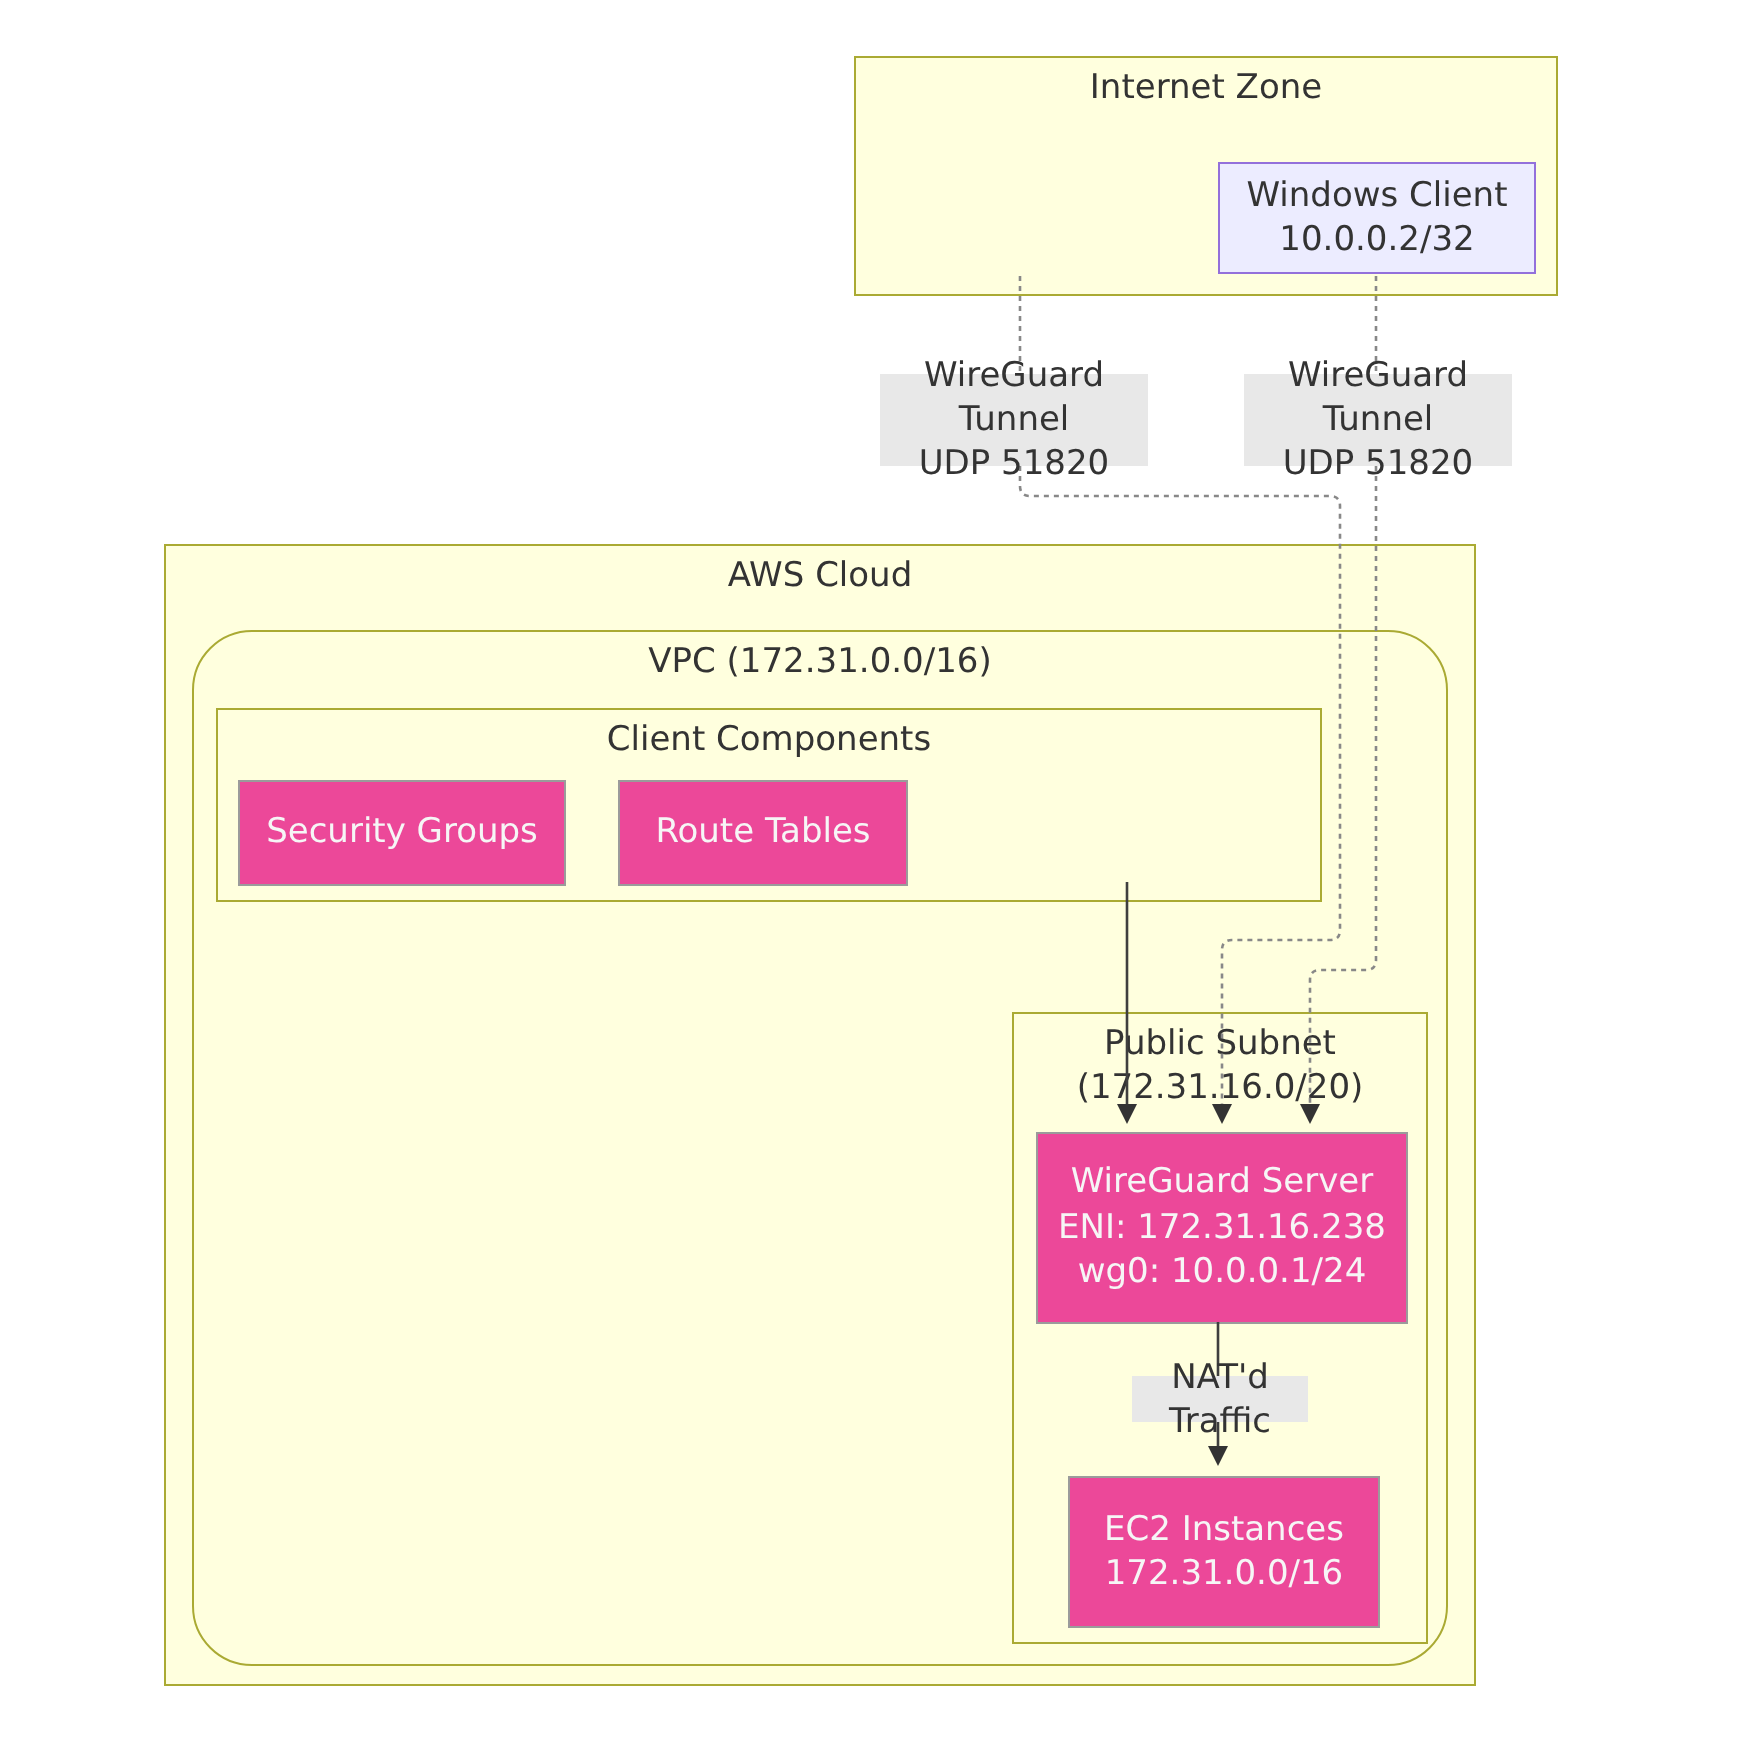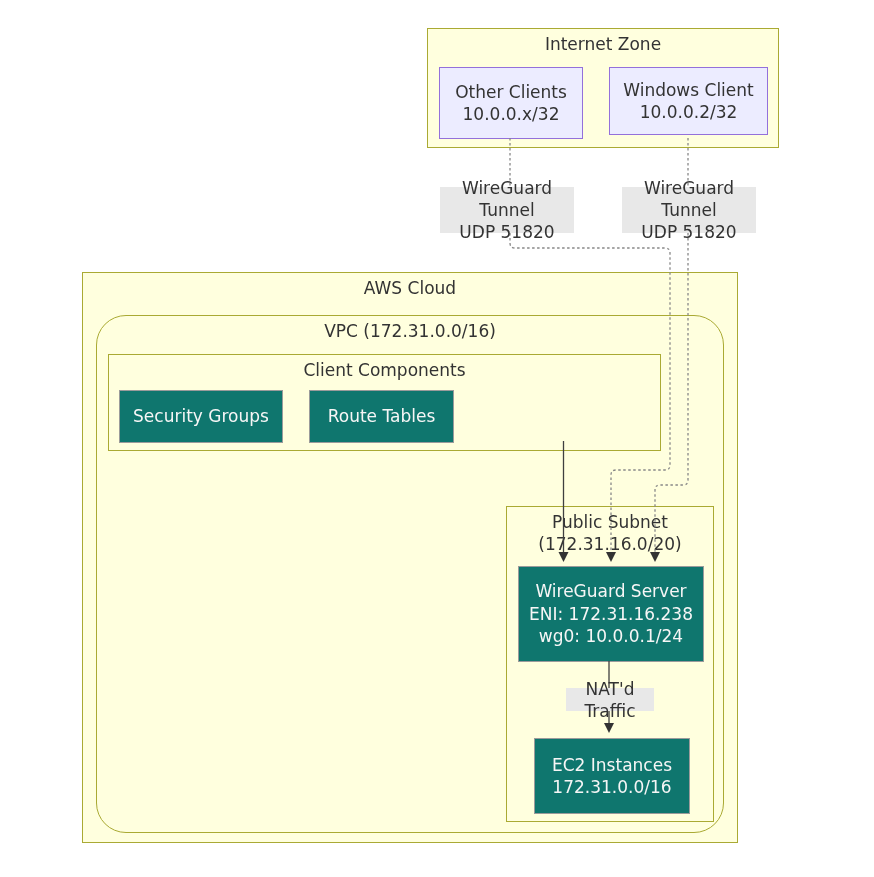--- a/index.html
+++ b/index.html
@@ -17,21 +17,21 @@
     text-align:center; color:#333333; white-space:nowrap;
   }
   .zone-title-2l { line-height:22px; top:4px; }
   .node-light {
     position:absolute; background:#ececff; border:1px solid #9370db;
     box-sizing:border-box; display:flex; flex-direction:column;
     justify-content:center; align-items:center;
     color:#333333; line-height:22px; text-align:center;
   }
   .node-dark {
-    position:absolute; background:#0f766e; border:1px solid #9b9b9b;
+    position:absolute; background:#ec4899; border:1px solid #9b9b9b;
     box-sizing:border-box; display:flex; flex-direction:column;
     justify-content:center; align-items:center;
     color:#f6f6f6; line-height:22.5px; text-align:center;
   }
   .edge-label {
     position:absolute; background:#e8e8e8; color:#333333;
     display:flex; flex-direction:column; justify-content:center;
     align-items:center; text-align:center; line-height:22px;
     box-sizing:border-box;
   }
@@ -40,25 +40,21 @@
   .edge-solid  { stroke:#3f3f3f; stroke-width:1.3; fill:none; }
   .arrowhead   { fill:#333333; stroke:none; }
 </style>
 </head>
 <body>
 
 <div id="canvas">
 
   <div class="zone" style="left:427px; top:28px; width:352px; height:120px;">
     <div class="zone-title">Internet Zone</div>
-    <div class="node-light" style="left:11px; top:38px; width:144px; height:72px;">
-      <div>Other Clients</div>
-      <div>10.0.0.x/32</div>
-    </div>
-    <div class="node-light" style="left:181px; top:38px; width:159px; height:68px;">
+    <div class="node-light" style="left:181px; top:52px; width:159px; height:56px;">
       <div>Windows Client</div>
       <div>10.0.0.2/32</div>
     </div>
   </div>
 
   <div class="zone" style="left:82px; top:272px; width:656px; height:571px;">
     <div class="zone-title">AWS Cloud</div>
 
     <div class="zone" style="left:13px; top:42px; width:628px; height:518px;border-radius:30px;">
       <div class="zone-title">VPC (172.31.0.0/16)</div>

